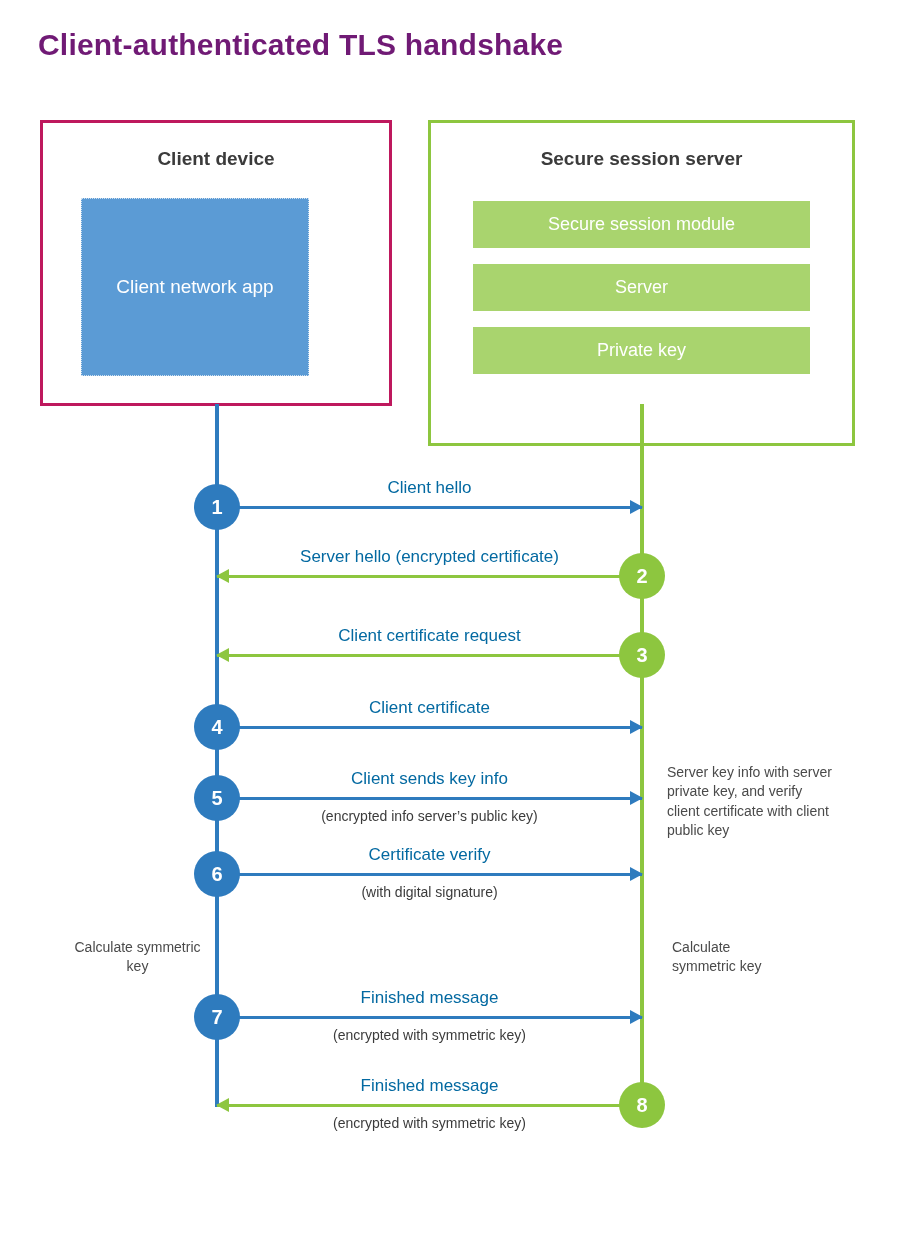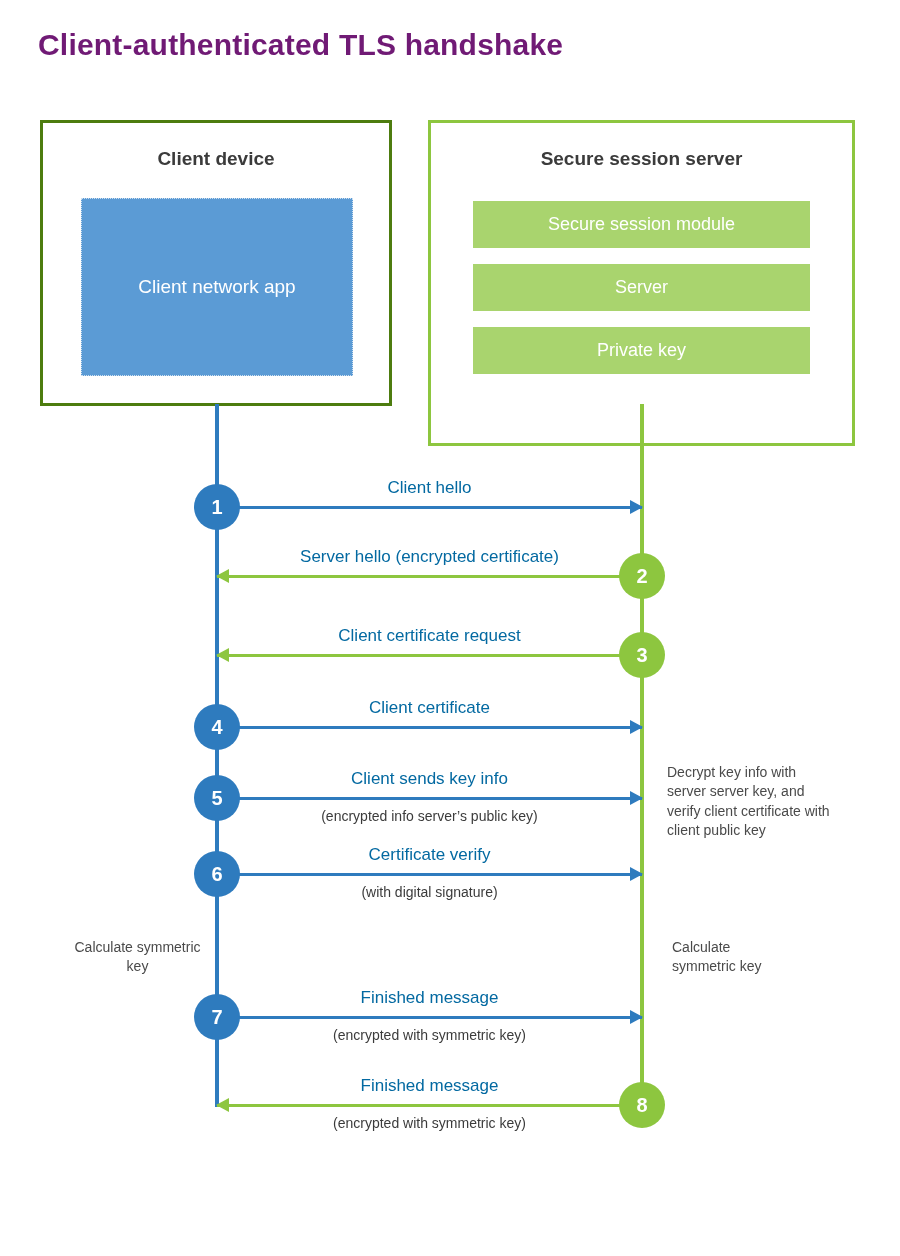--- a/index.html
+++ b/index.html
@@ -31,21 +31,21 @@
   .entity-box {
     position: absolute;
     background: #ffffff;
     box-sizing: border-box;
   }
   #client-box {
     left: 40px;
     top: 120px;
     width: 352px;
     height: 286px;
-    border: 3px solid #4d7c0f;
+    border: 3px solid #be185d;
   }
   #server-box {
     left: 428px;
     top: 120px;
     width: 427px;
     height: 326px;
     border: 3px solid #8dc63f;
   }
   .entity-title {
     position: absolute;
@@ -56,21 +56,21 @@
     font-size: 19px;
     font-weight: bold;
     color: #3b3b3b;
   }
 
   
   #client-app {
     position: absolute;
     left: 38px;
     top: 75px;
-    width: 272px;
+    width: 228px;
     height: 178px;
     background: #5b9bd5;
     border: 1px dotted #cfe0f0;
     box-sizing: border-box;
     display: flex;
     align-items: center;
     justify-content: center;
     text-align: center;
     color: #ffffff;
     font-size: 19px;
@@ -269,17 +269,17 @@
 
 <div class="step-circle blue" style="left:194px; top:484px;">1</div>
 <div class="step-circle green" style="left:619px; top:553px;">2</div>
 <div class="step-circle green" style="left:619px; top:632px;">3</div>
 <div class="step-circle blue" style="left:194px; top:704px;">4</div>
 <div class="step-circle blue" style="left:194px; top:775px;">5</div>
 <div class="step-circle blue" style="left:194px; top:851px;">6</div>
 <div class="step-circle blue" style="left:194px; top:994px;">7</div>
 <div class="step-circle green" style="left:619px; top:1082px;">8</div>
 
-<div class="side-note right" style="left:667px; top:763px; width:165px;">Decrypt key info with server server key, and verify client certificate with client public key</div>
+<div class="side-note right" style="left:667px; top:763px; width:165px;">Server key info with server private key, and verify client certificate with client public key</div>
 
 <div class="side-note left" style="left:70px; top:938px; width:135px;">Calculate symmetric key</div>
 
 <div class="side-note right" style="left:672px; top:938px; width:120px;">Calculate symmetric key</div>
 
 </body></html>

